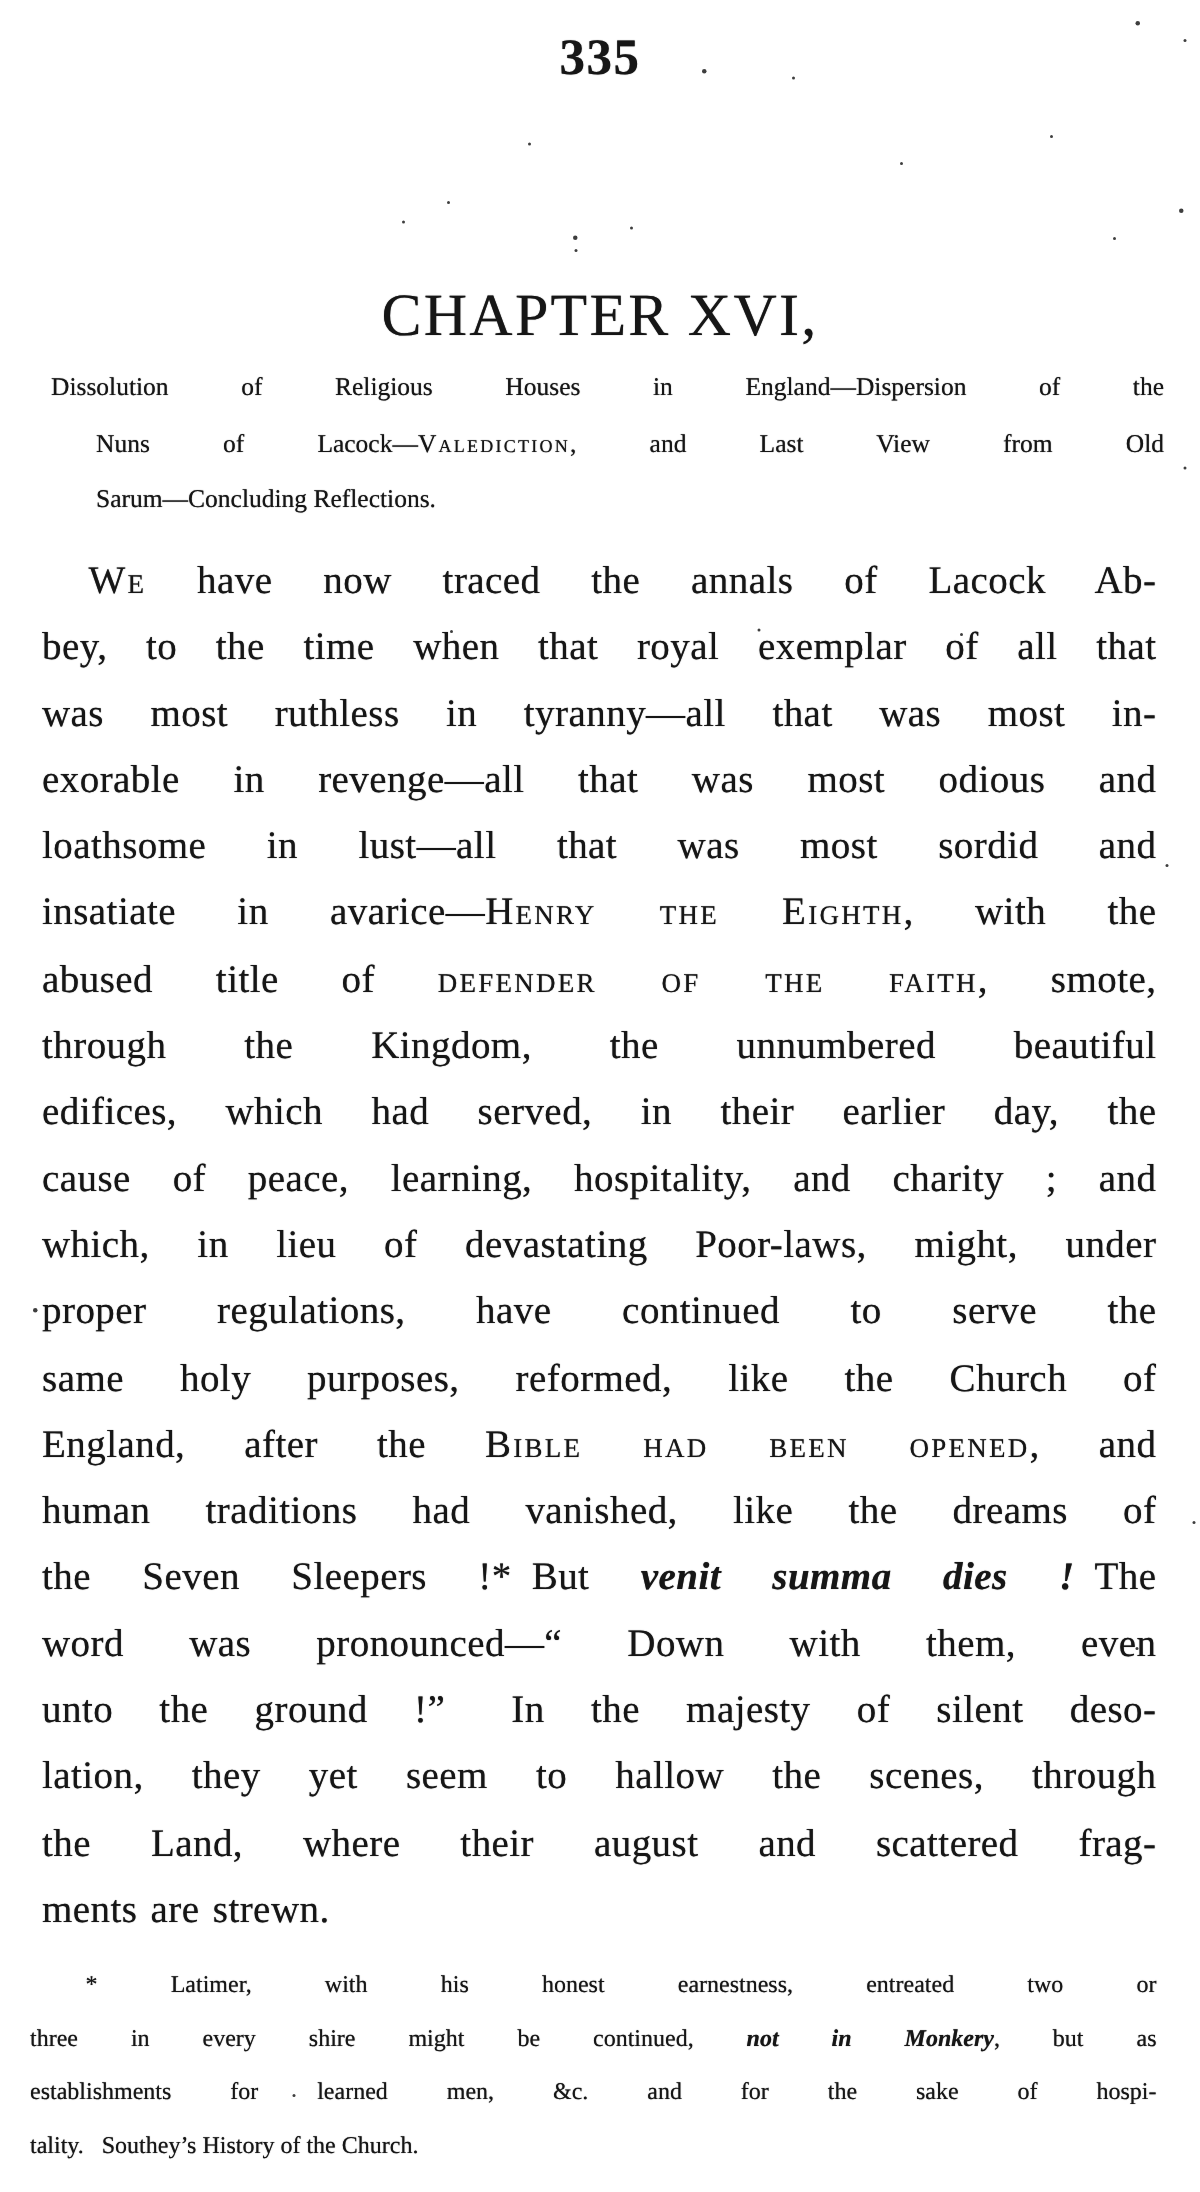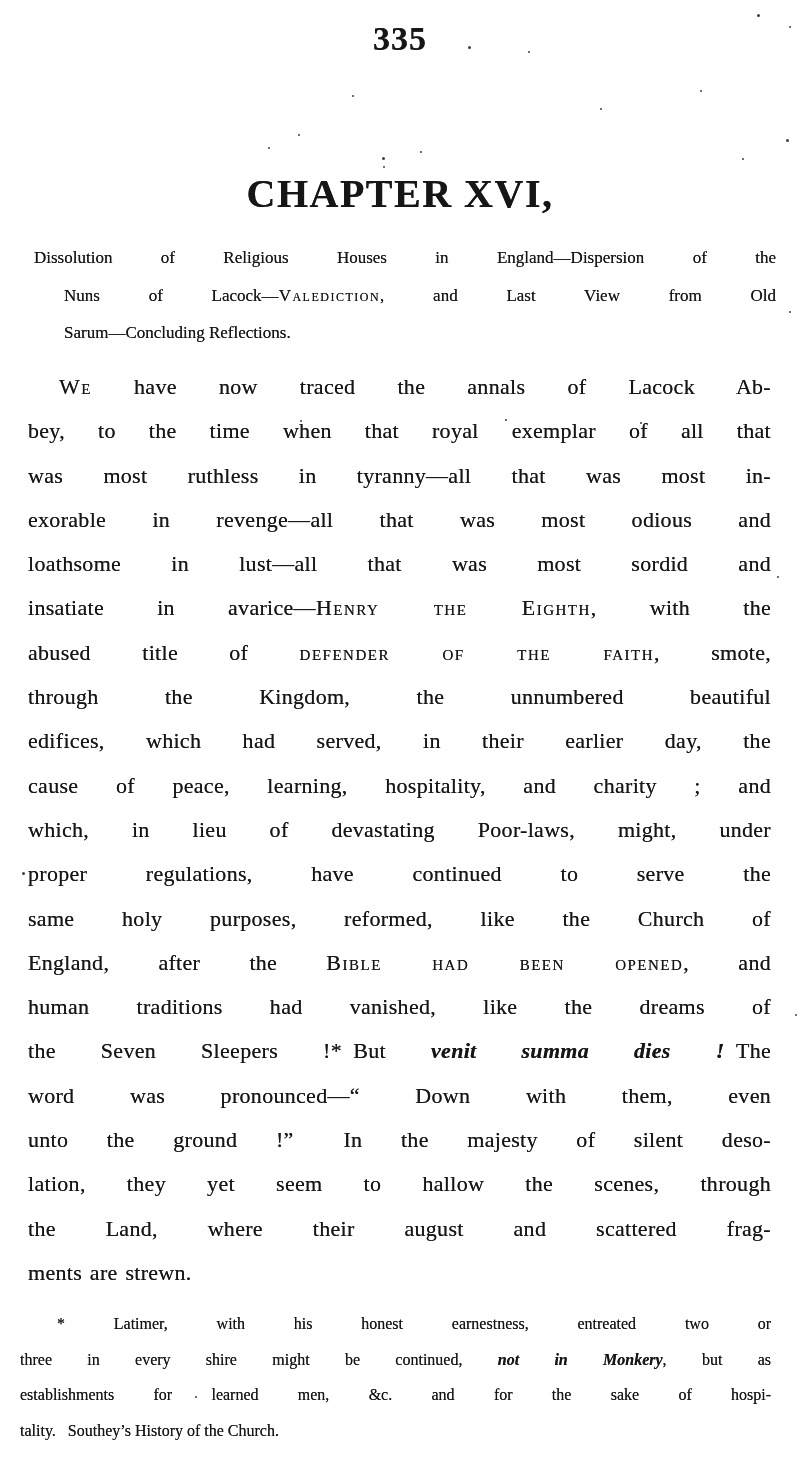--- a/index.html
+++ b/index.html
@@ -17,36 +17,36 @@
     position: absolute;
     top: 20px; left: 0; right: 0;
     text-align: center;
     font-size: 34px;
     font-weight: 700;
     letter-spacing: 1px;
   }
   .chapter-heading {
     position: absolute;
     top: 170px; left: 0; right: 0;
-    margin: 0;
+    margin: 16px;
     text-align: center;
     font-size: 40px;
-    font-weight: 700;
+    font-weight: 400;
     letter-spacing: 1.5px;
   }
   .block { position: absolute; }
   .summary {
     top: 239px; left: 34px; width: 742px;
     font-size: 17px;
     line-height: 37.5px;
   }
   .summary .line.indent { padding-left: 30px; }
   .body-text {
     top: 365px; left: 28px; width: 743px;
-    font-size: 22px;
+    font-size: 26px;
     line-height: 44.3px;
     word-spacing: 2px;
     letter-spacing: 0.3px;
   }
   .body-text .line.indent { padding-left: 31px; }
   .footnote {
     top: 1306px; left: 20px; width: 751px;
     font-size: 16px;
     line-height: 35.6px;
   }

